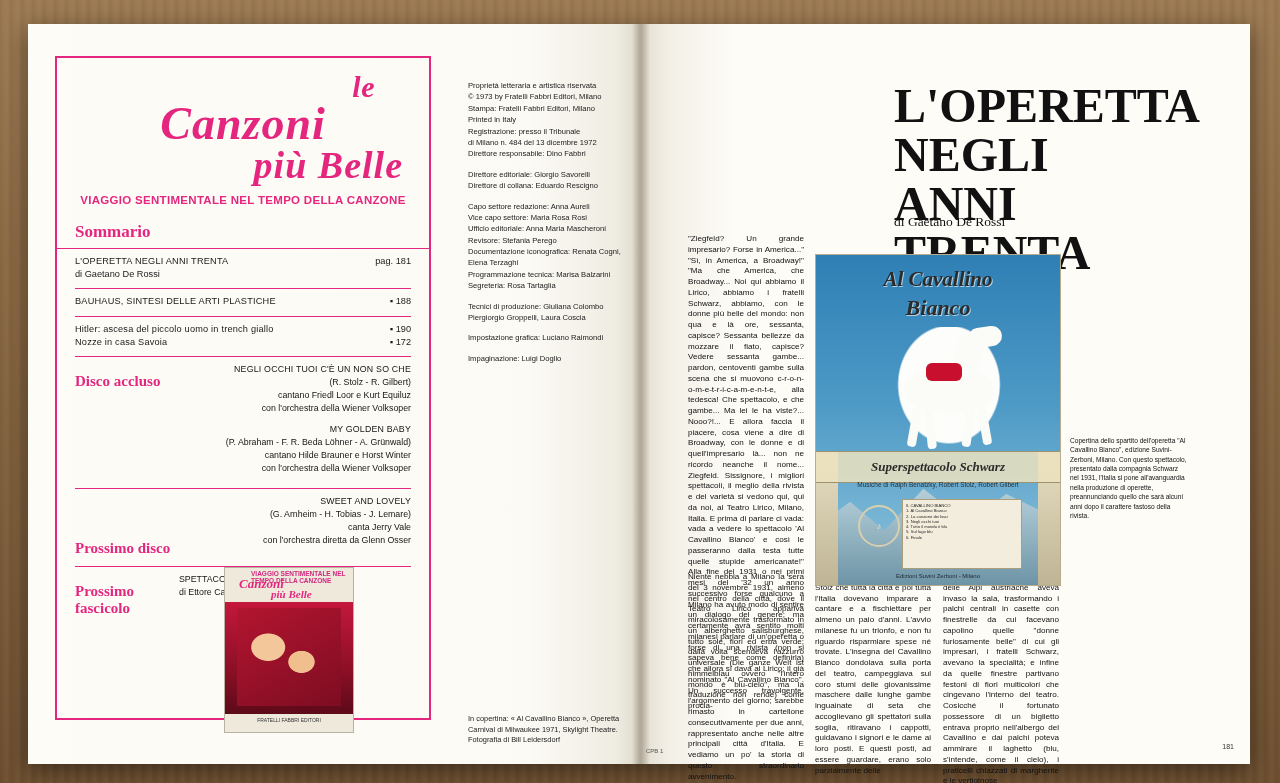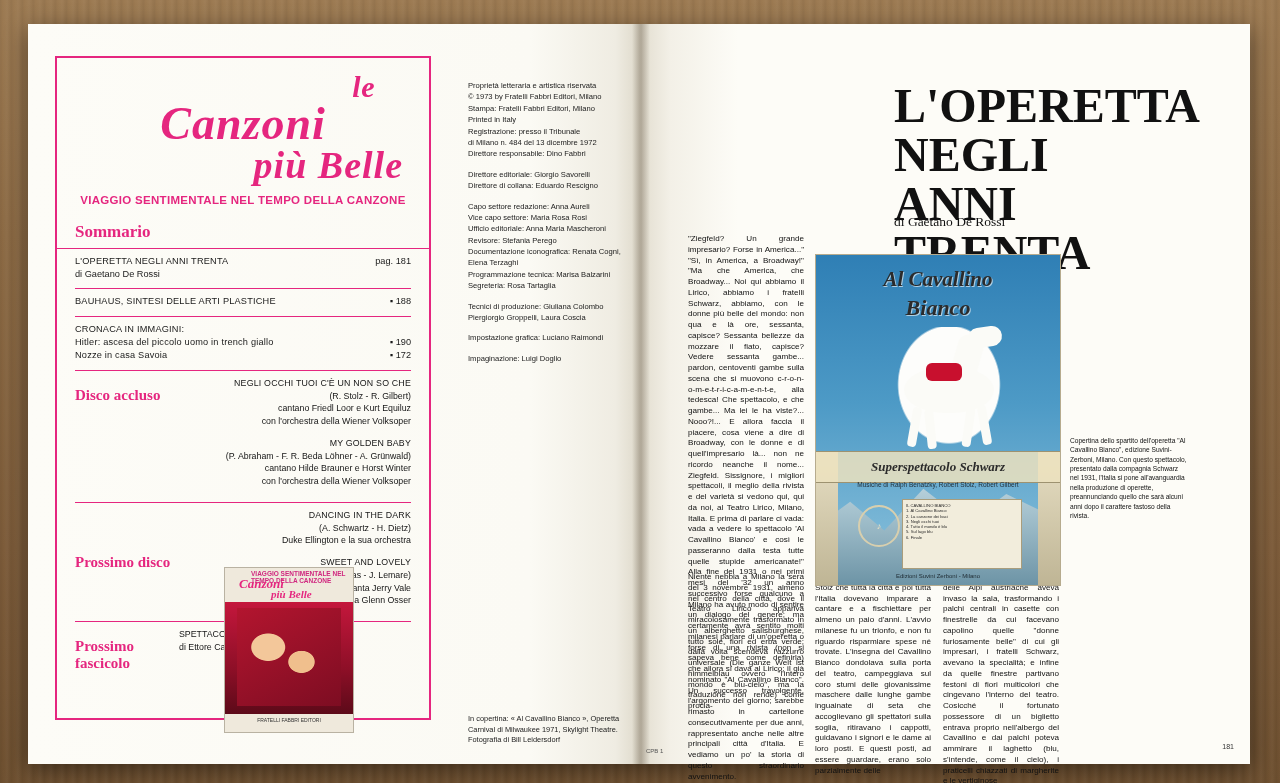--- a/index.html
+++ b/index.html
@@ -192,25 +192,20 @@
         <hr class="rule">
         <div class="blk">
           <div class="row">
             <span class="ttl">BAUHAUS, SINTESI DELLE ARTI PLASTICHE</span>
             <span class="pg">▪ 188</span>
           </div>
         </div>
         <hr class="rule">
         <div>
           <div class="row">
-            <span class="ttl">CRONACA IN IMMAGINI:</span>
-          </div>
-        </div>
-        <div>
-          <div class="row">
             <span class="ttl">Hitler: ascesa del piccolo uomo in trench giallo</span>
             <span class="pg">▪ 190</span>
           </div>
         </div>
         <div class="blk">
           <div class="row">
             <span class="ttl">Nozze in casa Savoia</span>
             <span class="pg">▪ 172</span>
           </div>
         </div>
@@ -236,25 +231,20 @@
           </div>
         </div>
       </div>
       <hr class="rule" style="margin-left:18px;margin-right:18px;">
 
       <div class="two-col">
         <div class="left">
           <div class="sec" style="margin-left:0;margin-top:45px;">Prossimo disco</div>
         </div>
         <div class="right">
-          <div class="song">
-            <div class="name">DANCING IN THE DARK</div>
-            <div>(A. Schwartz - H. Dietz)</div>
-            <div>Duke Ellington e la sua orchestra</div>
-          </div>
           <div class="song">
             <div class="name">SWEET AND LOVELY</div>
             <div>(G. Arnheim - H. Tobias - J. Lemare)</div>
             <div>canta Jerry Vale</div>
             <div>con l'orchestra diretta da Glenn Osser</div>
           </div>
         </div>
       </div>
       <hr class="rule" style="margin-left:18px;margin-right:18px;">
 

